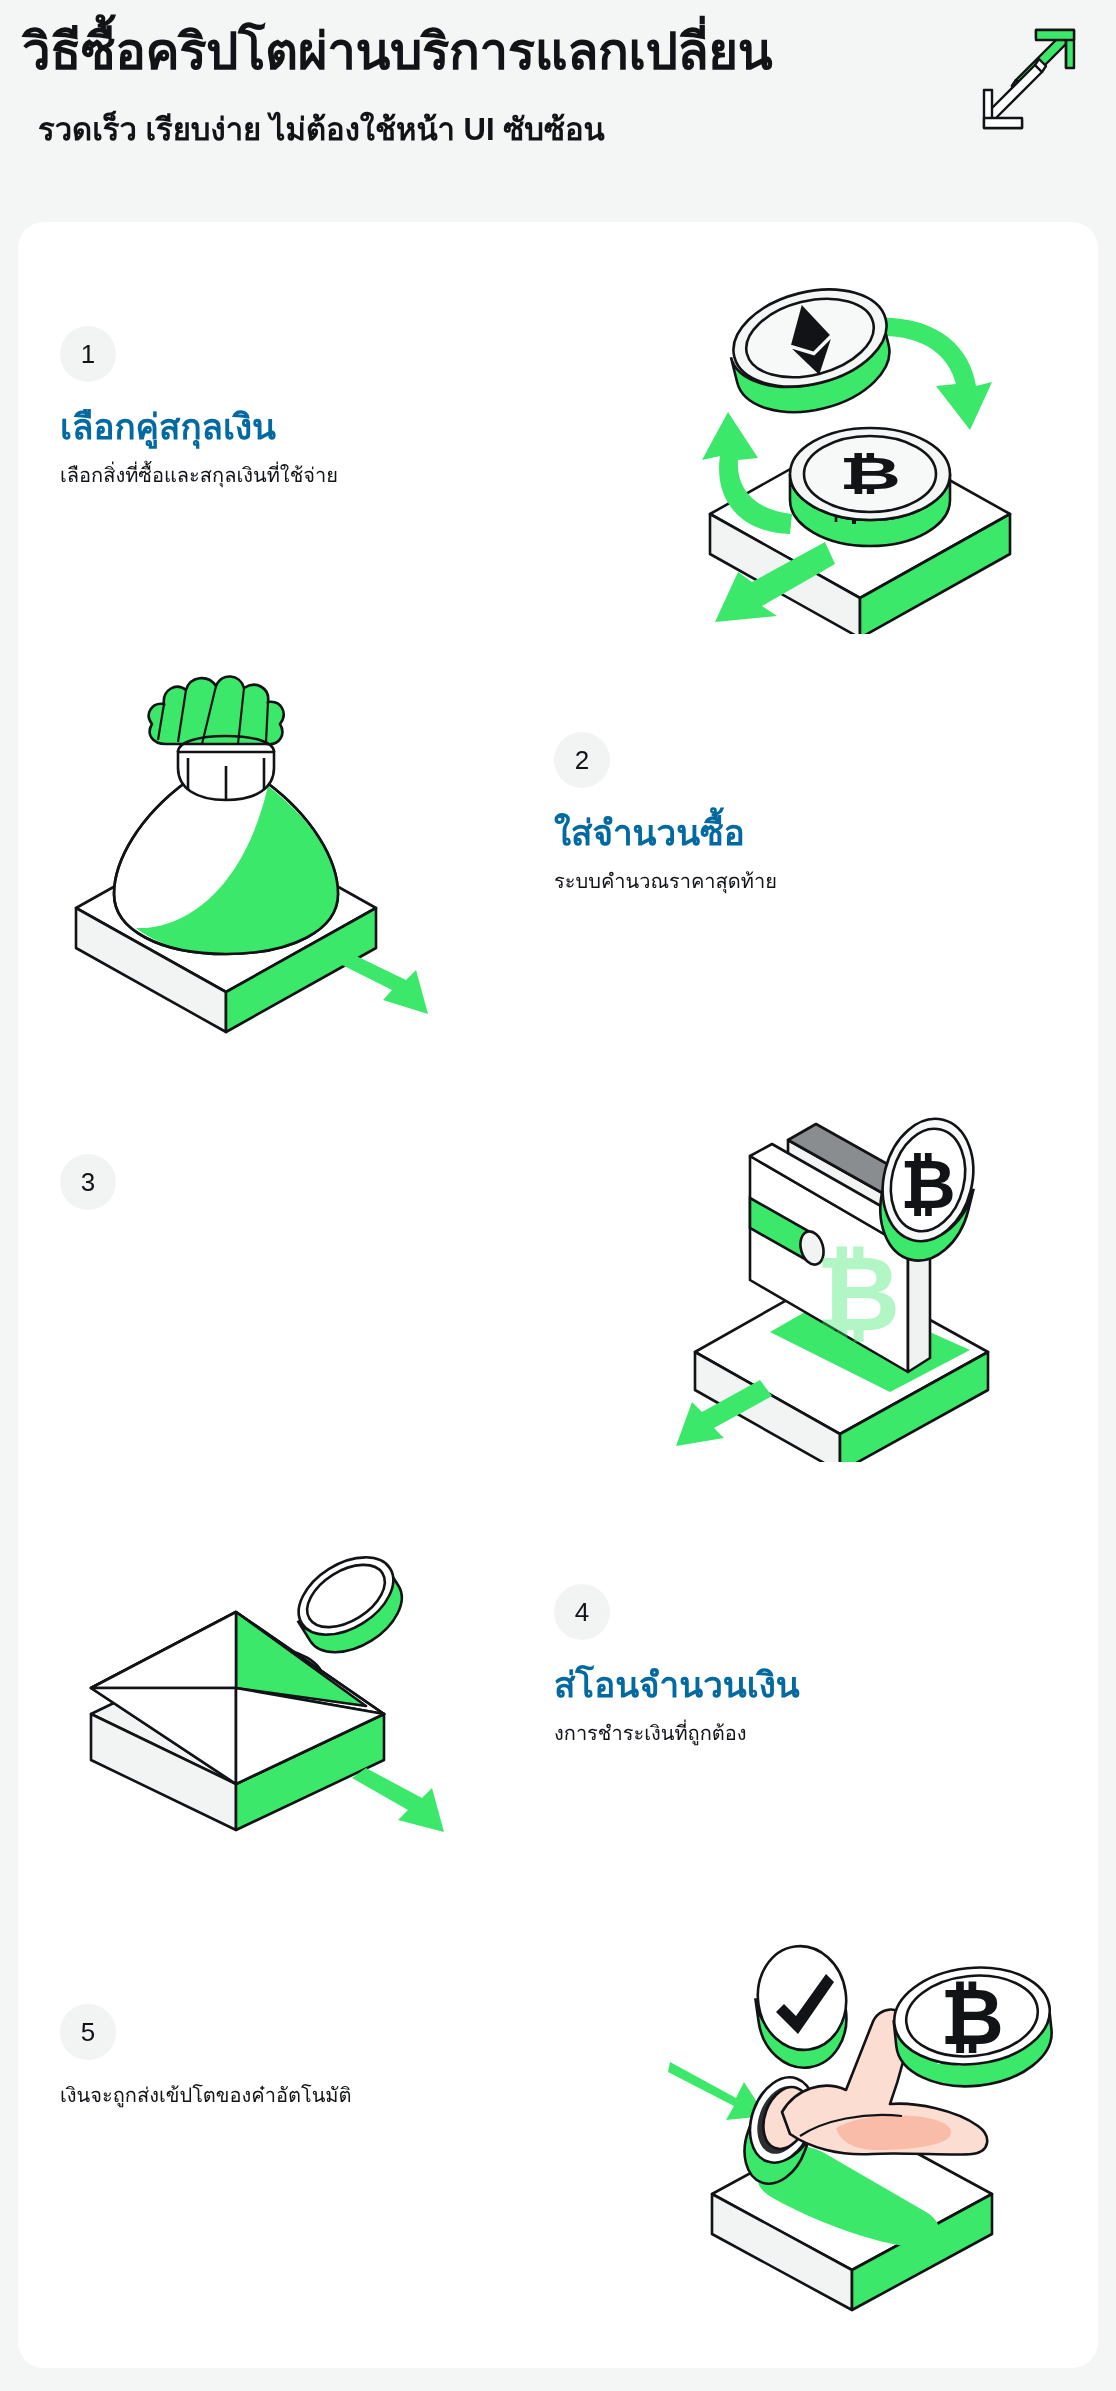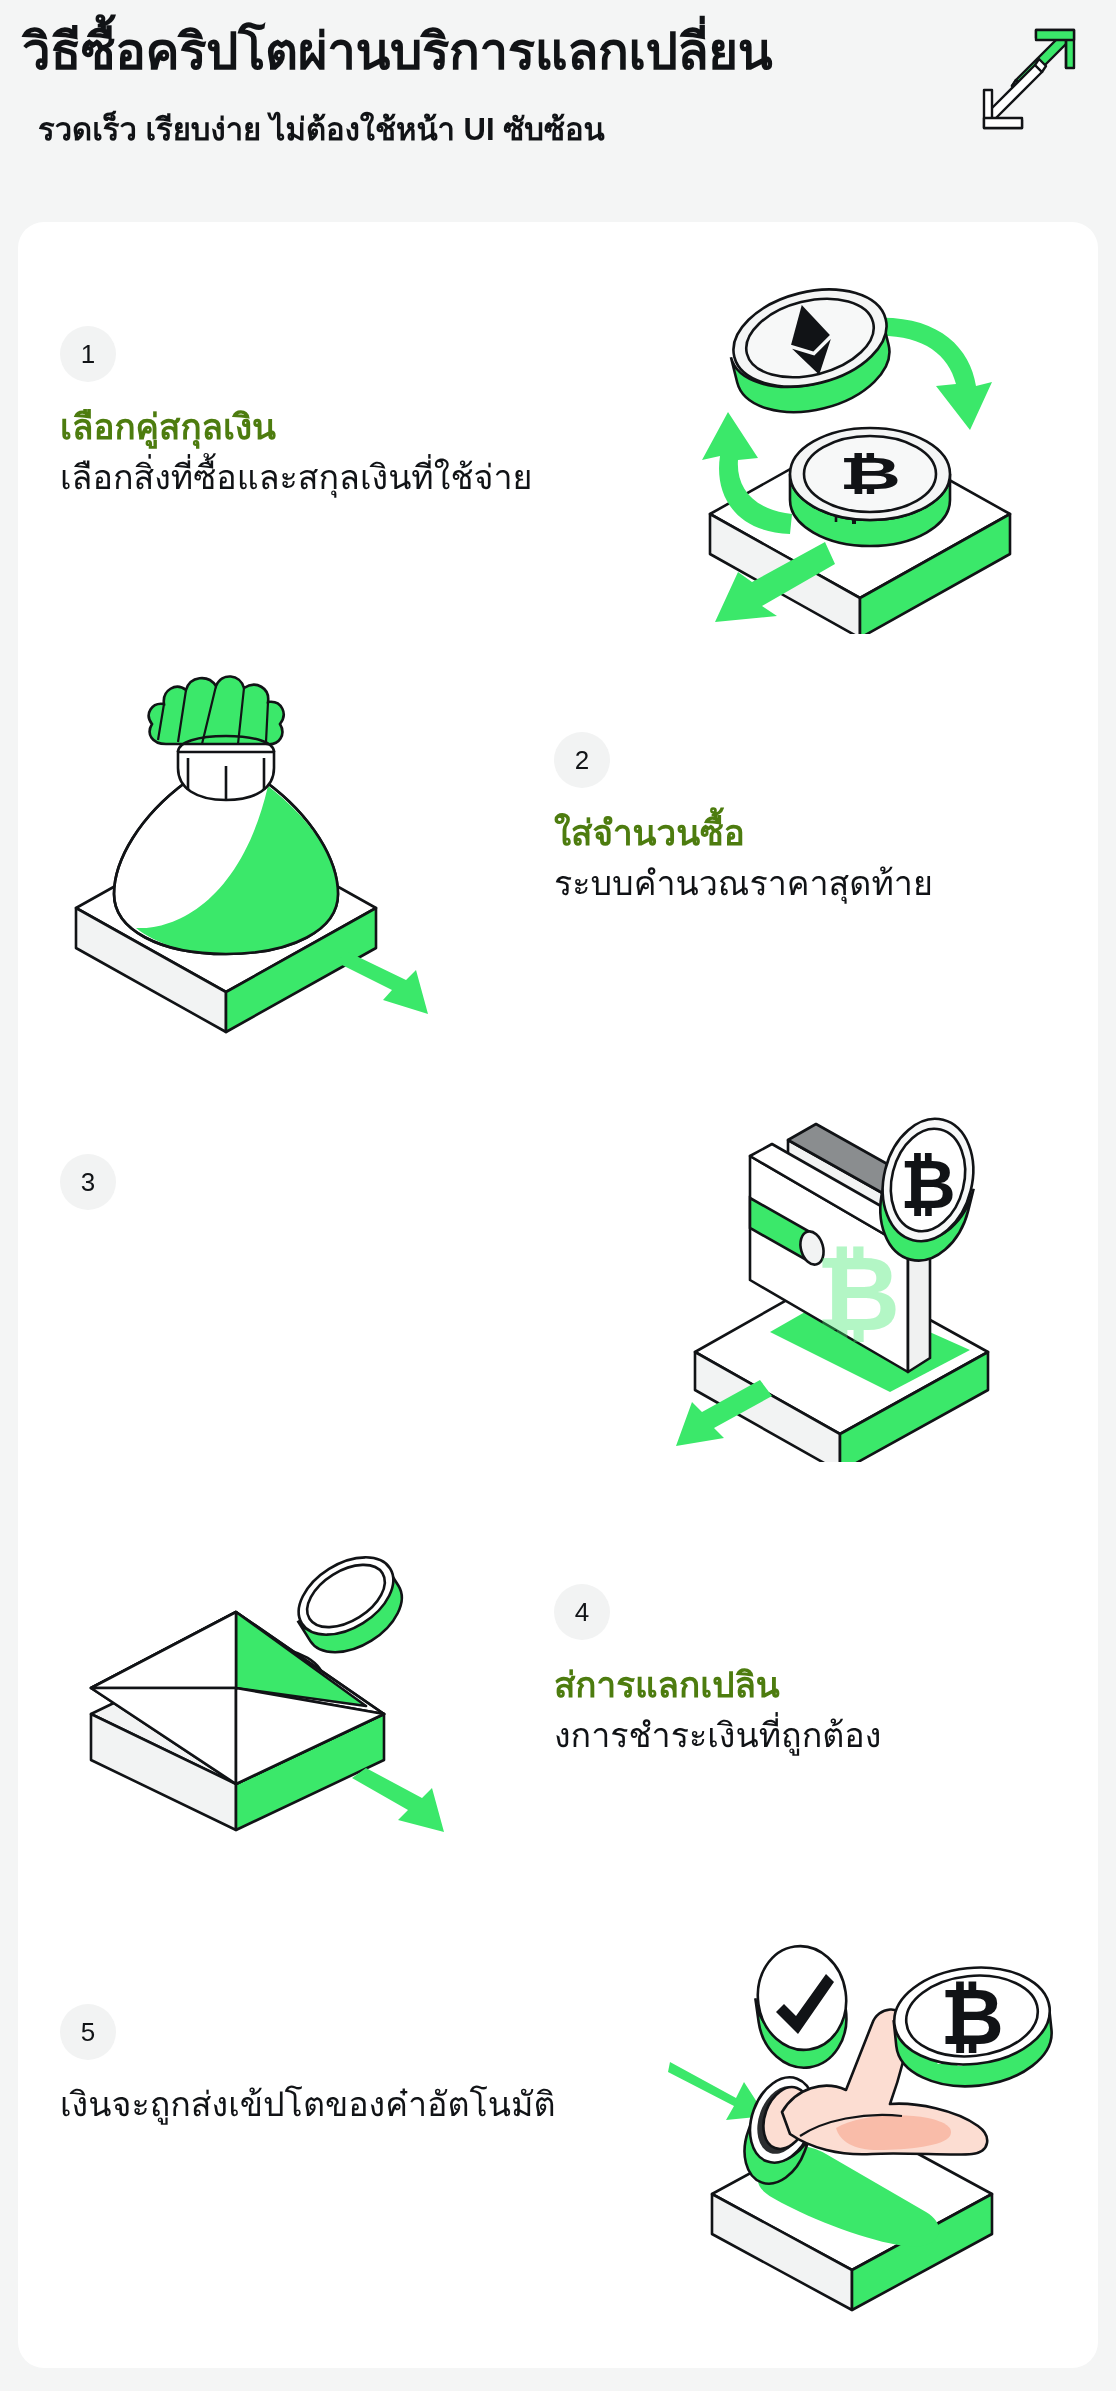--- a/index.html
+++ b/index.html
@@ -44,26 +44,26 @@
   .step.right-text .text-block { left:536px; top:92px; }
 
   .badge {
     width:56px; height:56px; border-radius:50%;
     background:#f2f3f3; color:#111316;
     font-size:26px; font-weight:400;
     display:flex; align-items:center; justify-content:center;
     margin-bottom:22px;
   }
   .step-title {
-    font-size:35px; font-weight:700; color:#4d7c0f;
+    font-size:35px; font-weight:700; color:#0369a1;
     line-height:1.3; white-space:nowrap;
   }
   .step-desc {
-    font-size:34px; font-weight:400; color:#111316;
-    line-height:1.35; margin-top:5px; white-space:nowrap;
+    font-size:20px; font-weight:400; color:#111316;
+    line-height:1.35; margin-top:12px; white-space:nowrap;
   }
 
   .art { position:absolute; width:440px; height:400px; top:0; }
   .step.left-text .art { right:18px; }
   .step.right-text .art { left:18px; }
   .art svg { width:100%; height:100%; display:block; }
 </style>
 </head>
 <body>
 
@@ -221,21 +221,21 @@
             <ellipse cx="288" cy="118" rx="36" ry="52" fill="#ffffff" transform="rotate(14 288,118)"></ellipse>
           </g>
           <text x="288" y="146" font-size="68" font-weight="700" fill="#111316" text-anchor="middle" font-family="'Liberation Sans',sans-serif">₿</text>
         </svg>
       </div>
     </div>
 
     <div class="step step-4 right-text">
       <div class="text-block">
         <div class="badge">4</div>
-        <div class="step-title">ส่การแลกเปลิน</div>
+        <div class="step-title">ส่โอนจำนวนเงิน</div>
         <div class="step-desc">งการชำระเงินที่ถูกต้อง</div>
       </div>
       <div class="art">
         <svg viewBox="0 0 440 400">
 
           <g stroke="#111316" stroke-width="2.6" stroke-linejoin="round">
             <polygon points="55,222 200,152 348,222 200,292" fill="#f2f3f3"></polygon>
             <polygon points="55,222 55,268 200,338 200,292" fill="#f2f3f3"></polygon>
             <polygon points="348,222 348,268 200,338 200,292" fill="#3BE86A"></polygon>
           </g>

